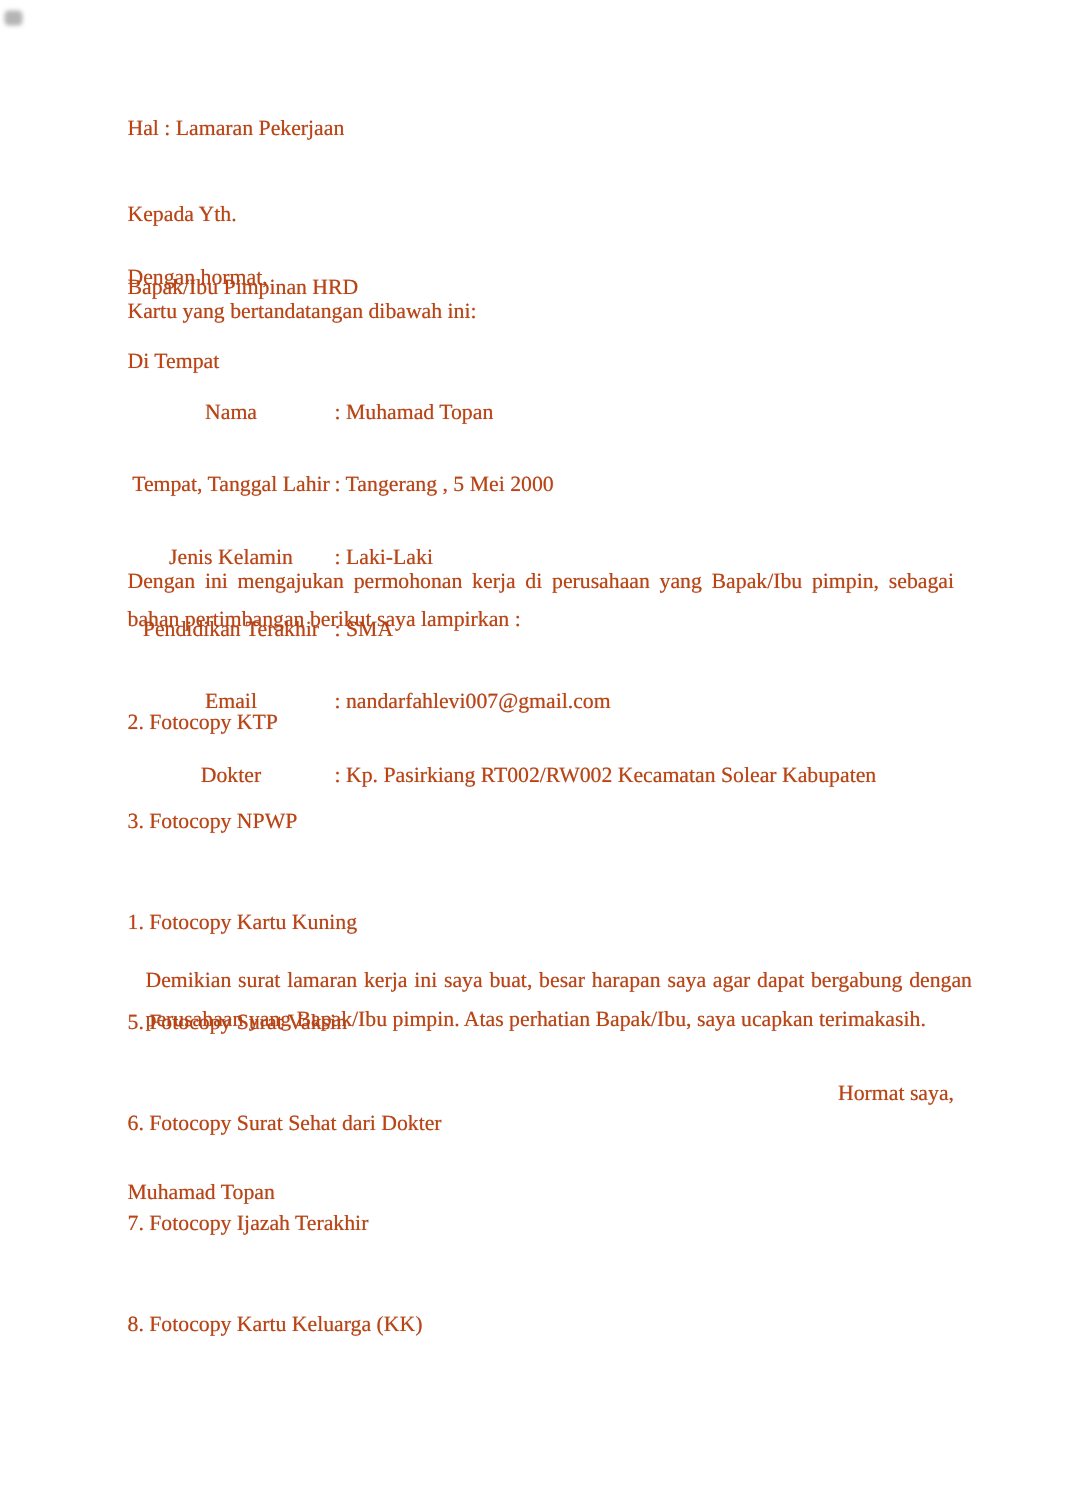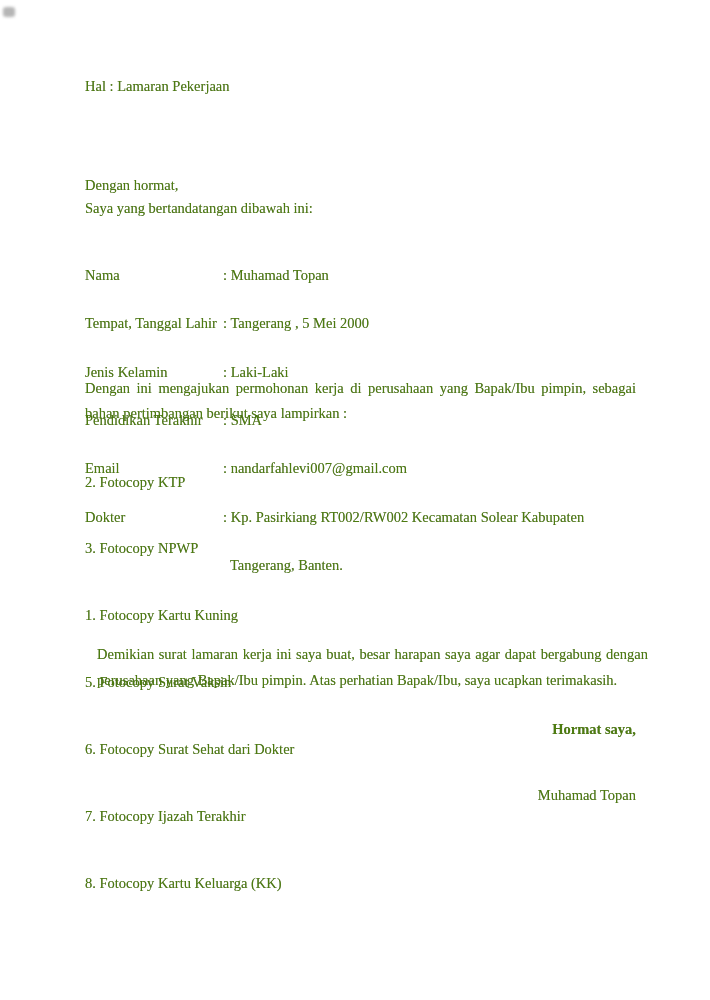--- a/index.html
+++ b/index.html
@@ -3,67 +3,72 @@
 <meta charset="utf-8">
 <style>
   html, body { margin: 0; padding: 0; background: #ffffff; }
   .page {
     position: relative;
     width: 710px;
     height: 1000px;
     background: #ffffff;
     overflow: hidden;
     font-family: "Liberation Serif", "DejaVu Serif", serif;
-    color: #4d7c0f;
+    color: #c2410c;
   }
   .block {
     position: absolute;
     left: 85px;
     width: 551px;
     font-size: 14.5px;
     line-height: 16.5px;
     text-shadow: 0 0 0.6px rgba(40,40,40,0.45);
     white-space: pre-wrap;
   }
   .subject      { top: 78px; }
   .recipient    { top: 103px; line-height: 16.2px; }
   .salutation   { top: 177px; }
   .intro        { top: 200px; }
   .details      { top: 235px; line-height: 16.1px; }
   .detail-row   { display: flex; }
-  .detail-label { width: 138px; flex: none; white-space: nowrap; }
+  .detail-label { width: 138px; flex: none; white-space: nowrap; text-align: center; }
   .detail-value { flex: 1; }
   .detail-value-cont { padding-left: 7px; }
   .para1        { top: 376px; line-height: 25px;  text-align: justify; }
   .attachments  { top: 426px; line-height: 22.3px; }
   .para2        { top: 642px; line-height: 25.5px; text-align: justify; margin-left: 12px; }
-  .signoff      { top: 721px; text-align: right; padding-right: 1px; font-weight: bold; }
-  .signature    { top: 787px; text-align: right; padding-right: 1px; }
+  .signoff      { top: 721px; text-align: right; padding-right: 1px; }
+  .signature    { top: 787px; padding-right: 1px; }
   .scan-smudge {
     position: absolute;
     left: 3px; top: 7px;
     width: 12px; height: 10px;
     background: rgba(70,70,70,0.40);
     border-radius: 3px;
     filter: blur(1.5px);
   }
 </style>
 </head>
 <body>
 
 <div class="page">
 
   <div class="scan-smudge"></div>
 
   <div class="block subject">Hal : Lamaran Pekerjaan</div>
 
+  <div class="block recipient">
+    <div>Kepada Yth.</div>
+    <div>Bapak/Ibu Pimpinan HRD</div>
+    <div>Di Tempat</div>
+  </div>
 
   <div class="block salutation">Dengan hormat,</div>
 
-  <div class="block intro">Saya yang bertandatangan dibawah ini:</div>
+  <div class="block intro">Kartu yang bertandatangan dibawah ini:</div>
 
   <div class="block details">
     <div class="detail-row">
       <span class="detail-label">Nama</span>
       <span class="detail-value">: Muhamad Topan</span>
     </div>
     <div class="detail-row">
       <span class="detail-label">Tempat, Tanggal Lahir</span>
       <span class="detail-value">: Tangerang , 5 Mei 2000</span>
     </div>
@@ -78,21 +83,20 @@
     <div class="detail-row">
       <span class="detail-label">Email</span>
       <span class="detail-value">: nandarfahlevi007@gmail.com</span>
     </div>
     <div class="detail-row">
       <span class="detail-label">Dokter</span>
       <span class="detail-value">: Kp. Pasirkiang RT002/RW002 Kecamatan Solear Kabupaten</span>
     </div>
     <div class="detail-row">
       <span class="detail-label"></span>
-      <span class="detail-value detail-value-cont">Tangerang, Banten.</span>
     </div>
   </div>
 
   <div class="block para1">Dengan ini mengajukan permohonan kerja di perusahaan yang Bapak/Ibu pimpin, sebagai bahan pertimbangan berikut saya lampirkan :</div>
 
   <div class="block attachments">
     <div>2. Fotocopy KTP</div>
     <div>3. Fotocopy NPWP</div>
     <div>1. Fotocopy Kartu Kuning</div>
     <div>5. Fotocopy Surat Vaksin</div>

